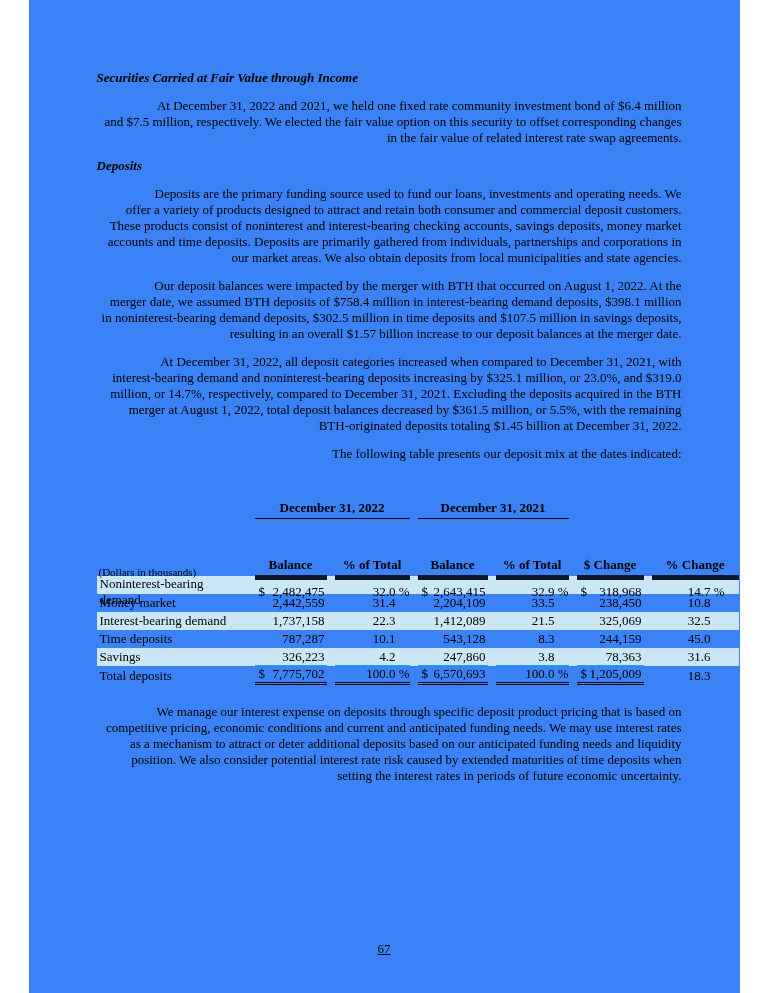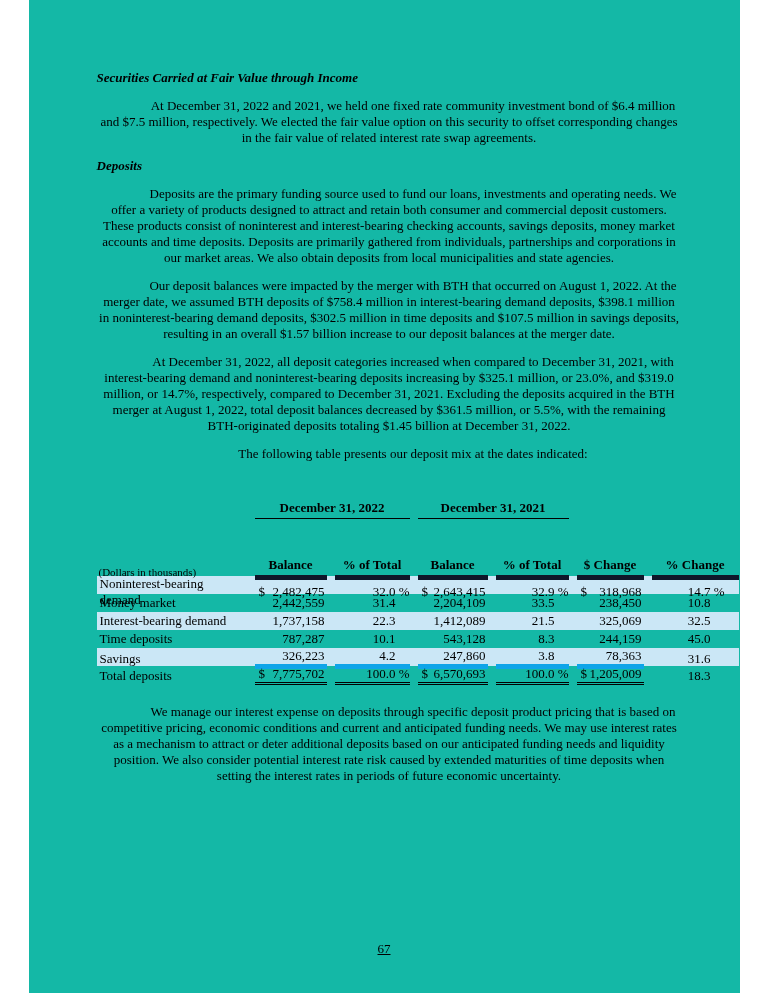--- a/index.html
+++ b/index.html
@@ -8,36 +8,36 @@
   body {
     font-family: "Liberation Serif", "DejaVu Serif", serif;
     color: #000000;
     font-size: 13px;
   }
   .page {
     position: relative;
     width: 711px;
     height: 993px;
     margin: 0 auto;
-    background: #14b8a6;
+    background: #3b82f6;
     overflow: hidden;
     padding: 70px 58px 0 68px;
   }
   .doc-heading {
     font-weight: bold;
     font-style: italic;
     font-size: 13px;
     line-height: 16px;
     margin-bottom: 12px;
   }
   .para {
     line-height: 16px;
     text-indent: 48px;
     margin-bottom: 12px;
-    text-align: center;
+    text-align: right;
   }
   .para.pre-table { margin-bottom: 18px; }
 
   
   .fin-table {
     width: 642px;
     margin-bottom: 20px;
     font-size: 13px;
   }
   .t-row {
@@ -66,21 +66,21 @@
     font-size: 11px;
     justify-content: flex-start;
     padding-left: 2px;
   }
   .shade { background: var(--row-shade); }
   .c-label { justify-content: flex-start; padding-left: 3px; }
   .c-money { justify-content: space-between; padding: 0 2px 0 4px; }
   .c-pct   { justify-content: flex-end; }
   .c-pct .sym { display: inline-block; width: 14px; text-align: right; }
   .c-pctchg { padding-right: 14px; }
-  .rb { border-bottom: 5px solid #0ea5e9; }
+  .rb { border-bottom: 1px solid #0ea5e9; }
   .db { border-bottom: 3px double #000; }
 
   .page-number {
     position: absolute;
     left: 0; right: 0;
     bottom: 36px;
     text-align: center;
     font-size: 13px;
     text-decoration: underline;
   }

